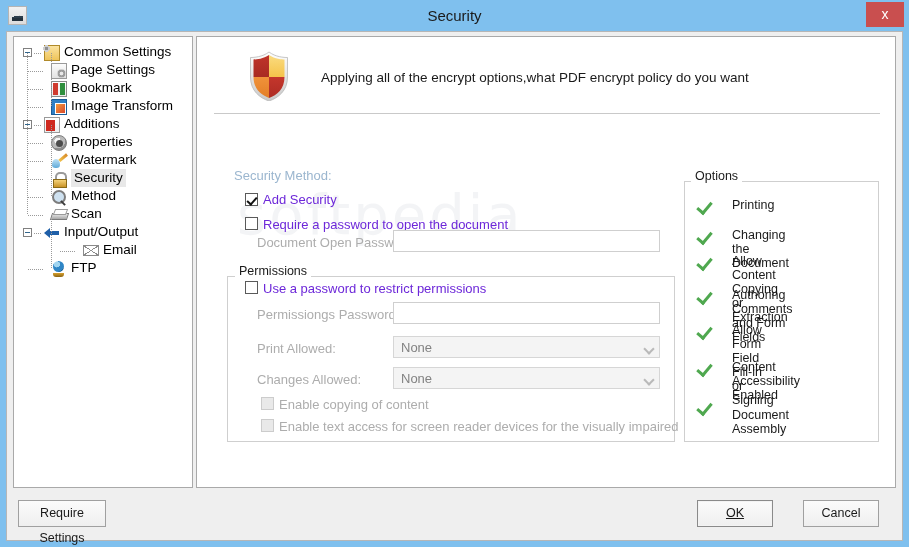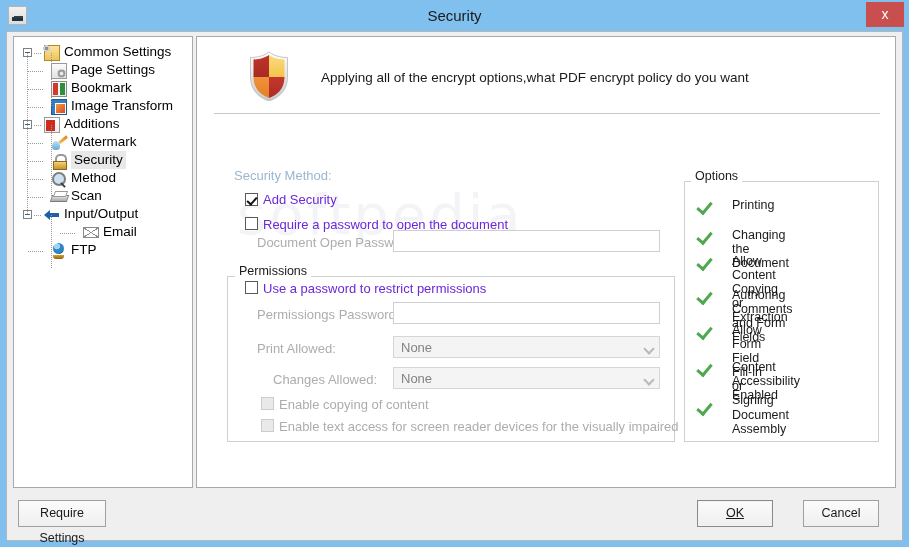--- a/index.html
+++ b/index.html
@@ -383,20 +383,25 @@
           <div class="tnode" style="height: 18px; line-height: 18px;">
             <span class="tick"></span>
             <span class="ticon ic-transform" style="left: 37px;"></span>
             <span class="lbl" style="left: 57px;">Image Transform</span>
           </div>
           <div class="tnode" style="height: 18px; line-height: 18px;">
             <span class="exp"></span>
             <span class="tick root"></span>
             <span class="ticon ic-additions" style="left: 30px;"></span>
             <span class="lbl" style="left: 50px;">Additions</span>
+          </div>
+          <div class="tnode" style="height: 18px; line-height: 18px;">
+            <span class="tick"></span>
+            <span class="ticon ic-properties" style="left: 37px;"></span>
+            <span class="lbl" style="left: 57px;">Properties</span>
           </div>
           <div class="tnode" style="height: 18px; line-height: 18px;">
             <span class="tick"></span>
             <span class="ticon ic-watermark" style="left: 37px;"></span>
             <span class="lbl" style="left: 57px;">Watermark</span>
           </div>
           <div class="tnode sel" style="height: 18px; line-height: 18px;">
             <span class="tick"></span>
             <span class="ticon ic-security" style="left: 37px;"></span>
             <span class="lbl" style="left: 57px;">Security</span>
@@ -492,21 +497,21 @@
 
       <div class="dim-label" style="left:60px; top:270px;">Permissiongs Password:</div>
       <input class="tinput" style="left: 196px; top: 265px; width: 267px;" type="password" disabled="">
 
       <div class="dim-label" style="left:60px; top:304px;">Print Allowed:</div>
       <div class="combo" style="left:196px; top:299px; width:267px;">
         <span>None</span>
         <span class="arrow"></span>
       </div>
 
-      <div class="dim-label" style="left:76px; top:335px;">Changes Allowed:</div>
+      <div class="dim-label" style="left:60px; top:335px;">Changes Allowed:</div>
       <div class="combo" style="left:196px; top:330px; width:267px;">
         <span>None</span>
         <span class="arrow"></span>
       </div>
 
       <div class="cb disabled" style="left:64px; top:360px;"></div>
       <div class="dim-label" style="left:82px; top:360px;">Enable copying of content</div>
 
       <div class="cb disabled" style="left:64px; top:382px;"></div>
       <div class="dim-label" style="left:82px; top:382px;">Enable text access for screen reader devices for the visually impaired</div>

